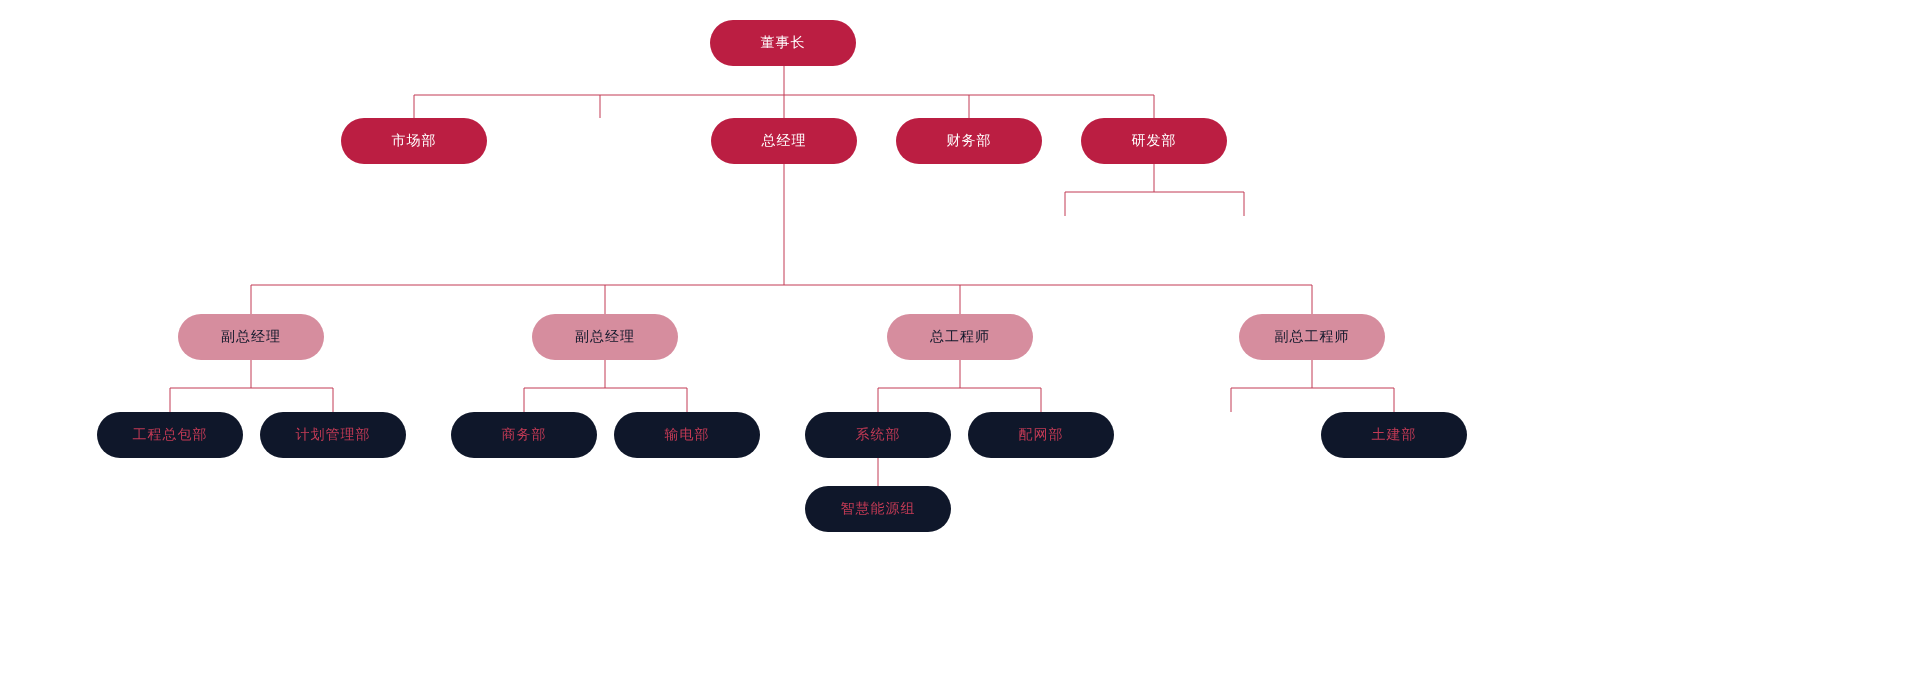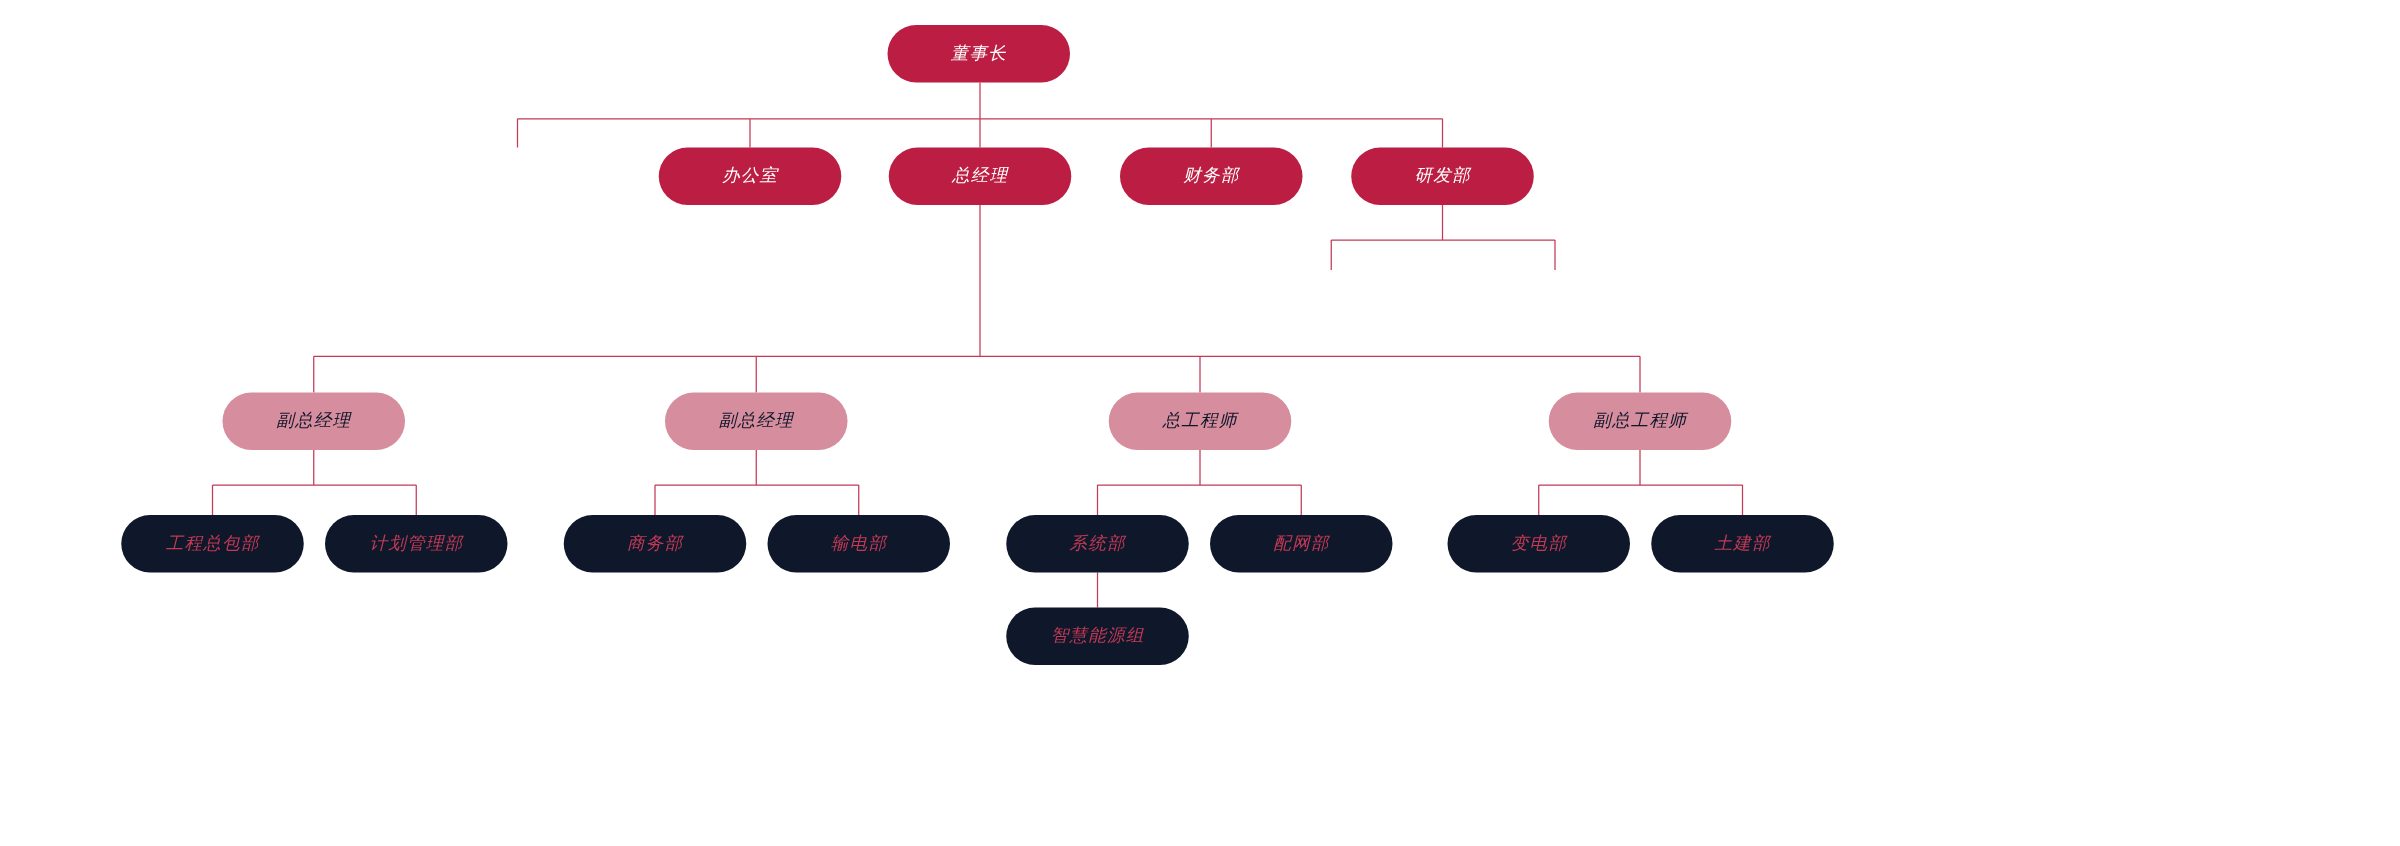--- a/index.html
+++ b/index.html
@@ -7,21 +7,20 @@
     padding: 0;
     background: #ffffff;
     font-family: "DejaVu Sans", "Liberation Sans", sans-serif;
   }
   .canvas {
     position: relative;
     width: 1920px;
     height: 677px;
     background: #ffffff;
     overflow: hidden;
-    font-style: italic;
   }
   .connectors {
     position: absolute;
     left: 0;
     top: 0;
     width: 1920px;
     height: 677px;
     pointer-events: none;
   }
   .node {
@@ -72,35 +71,34 @@
       <path d="M960 360 V388 M878 388 H1041 M878 388 V412 M1041 388 V412"></path>
 
       <path d="M1312 360 V388 M1231 388 H1394 M1231 388 V412 M1394 388 V412"></path>
 
       <path d="M878 458 V486"></path>
     </g>
   </svg>
 
   <div class="node dark" style="left:710px;top:20px">董事长</div>
 
-  <div class="node dark" style="left:527px;top:118px">办公室</div>
+  <div class="node dark" style="left:341px;top:118px">市场部</div>
   <div class="node dark" style="left:711px;top:118px">总经理</div>
   <div class="node dark" style="left:896px;top:118px">财务部</div>
   <div class="node dark" style="left:1081px;top:118px">研发部</div>
 
 
   <div class="node pink" style="left:178px;top:314px">副总经理</div>
   <div class="node pink" style="left:532px;top:314px">副总经理</div>
   <div class="node pink" style="left:887px;top:314px">总工程师</div>
   <div class="node pink" style="left:1239px;top:314px">副总工程师</div>
 
   <div class="node light" style="left:97px;top:412px">工程总包部</div>
   <div class="node light" style="left:260px;top:412px">计划管理部</div>
   <div class="node light" style="left:451px;top:412px">商务部</div>
   <div class="node light" style="left:614px;top:412px">输电部</div>
   <div class="node light" style="left:805px;top:412px">系统部</div>
   <div class="node light" style="left:968px;top:412px">配网部</div>
-  <div class="node light" style="left:1158px;top:412px">变电部</div>
   <div class="node light" style="left:1321px;top:412px">土建部</div>
 
   <div class="node light" style="left:805px;top:486px">智慧能源组</div>
 
 </div>
 
 </body></html>

